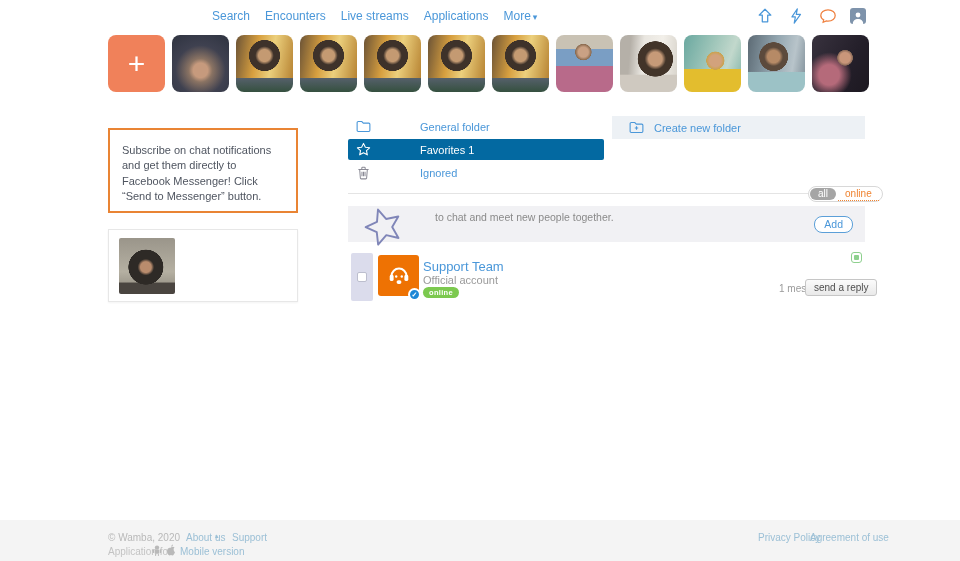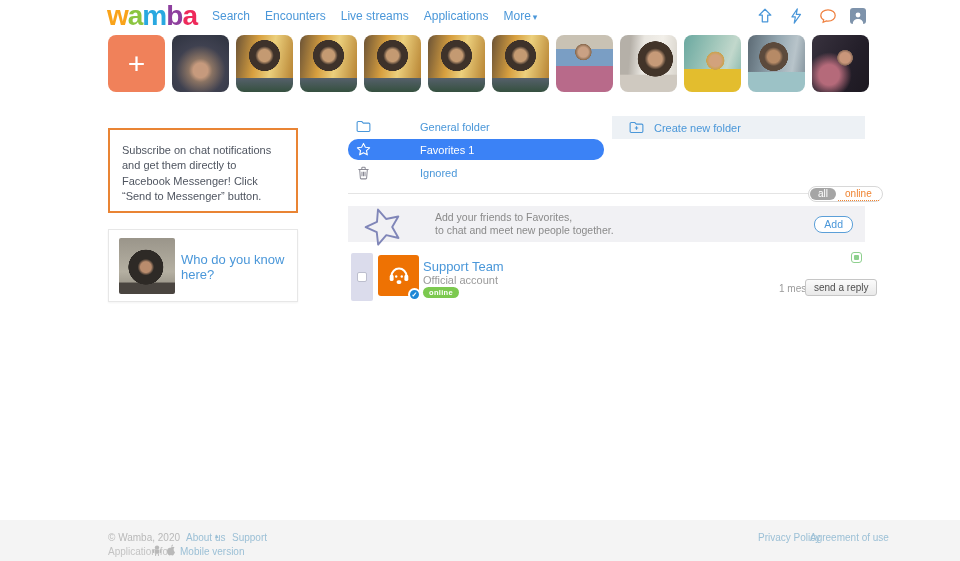--- a/index.html
+++ b/index.html
@@ -33,21 +33,21 @@
   
   .fb-box { position:absolute; left:108px; top:128px; width:190px; height:85px; border:2px solid #e98434; padding:13px 12px; font-size:11px; line-height:1.4; color:#4f5560; }
   .who-box { position:absolute; left:108px; top:229px; width:190px; height:73px; background:#fff; border:1px solid #e7e7e7; box-shadow:0 1px 2px rgba(0,0,0,.05); cursor:pointer; }
   .who-photo { position:absolute; left:10px; top:8px; width:56px; height:56px; border-radius:2px; }
   .who-label { position:absolute; left:72px; top:0; height:73px; display:flex; align-items:center; color:#4a97d9; font-size:13px; }
 
   
   .folder-row { position:absolute; left:348px; width:256px; height:21px; display:flex; align-items:center; cursor:pointer; border-radius:2px;gap:40px; }
   .folder-row .ficon { width:17px; height:17px; margin-left:7px; }
   .folder-row .flabel { margin-left:8px; font-size:11px; color:#4a97d9; }
-  .folder-selected { background:#3b82f6;border-radius:10px; }
+  .folder-selected { background:#0369a1; }
   .folder-selected .flabel { color:#fff; }
   .create-folder { position:absolute; left:612px; top:116px; width:253px; height:23px; background:#edf1f5; display:flex; align-items:center; cursor:pointer; }
   .create-folder .ficon { width:17px; height:17px; margin-left:16px; }
   .create-folder .flabel { margin-left:9px; font-size:11px; color:#4a97d9; }
 
   
   .divider { position:absolute; left:348px; top:193px; width:462px; height:1px; background:#e4e4e4; }
   .toggle { position:absolute; left:808px; top:186px; height:16px; display:flex; align-items:center; background:#fff; border:1px solid #d8d8d8; border-radius:9px; padding:1px; }
   .tg-all { background:#a5a5a5; color:#fff; border-radius:8px; font-size:10px; padding:0 8px; line-height:12px; cursor:pointer; }
   .tg-online { color:#ef8330; font-size:10px; padding:0 7px; line-height:12px; cursor:pointer; border-bottom:1px dotted #ef8330; margin:0 2px; }
@@ -83,23 +83,20 @@
   .f-appfor { position:absolute; left:108px; top:26px; color:#c3c3c3; }
   .f-android { position:absolute; left:152px; top:25px; width:10px; height:11px; }
   .f-apple { position:absolute; left:166px; top:24px; width:10px; height:12px; }
   .f-mobile { position:absolute; left:180px; top:26px; }
 </style>
 </head>
 <body>
 
 <div id="app">
 
-  <div class="logo">
-    <span class="lw">w</span><span class="la">a</span><span class="lm">m</span><span class="lb">b</span><span class="la2">a</span>
-  </div>
 
   <nav class="topnav">
     <a>Search</a>
     <a>Encounters</a>
     <a>Live streams</a>
     <a>Applications</a>
     <a><span>More</span><span class="caret">▾</span></a>
   </nav>
 
   <div class="hicons">
@@ -136,21 +133,20 @@
     <div class="tile ph-blue-car"></div>
     <div class="tile ph-dark-selfie"></div>
   </div>
 
   <div class="fb-box">
     <span>Subscribe on chat notifications and get them directly to Facebook Messenger! Click “Send to Messenger” button.</span>
   </div>
 
   <div class="who-box">
     <div class="who-photo ph-who"></div>
-    <div class="who-label">Who do you know here?</div>
   </div>
 
   <div class="folder-row" style="top:116px;">
     <svg class="ficon" viewBox="0 0 20 20">
       <path d="M2.5 5.5 a1.3 1.3 0 0 1 1.3-1.3 h4.2 l1.8 1.8 h6.4 a1.3 1.3 0 0 1 1.3 1.3 v7.2 a1.3 1.3 0 0 1 -1.3 1.3 h-12.4 a1.3 1.3 0 0 1 -1.3 -1.3 Z" fill="none" stroke="#4a97d9" stroke-width="1.3"></path>
     </svg>
     <span class="flabel">General folder</span>
   </div>
 
   <div class="folder-row folder-selected" style="top:139px;">
@@ -182,21 +178,20 @@
     <span class="tg-online">online</span>
   </div>
 
   <div class="banner">
     <svg class="banner-star" viewBox="0 0 44 44">
       <g transform="rotate(-18 22 22)">
         <path d="M22 5 L27 17 L40 18.5 L30.5 27 L33.2 40 L22 33.2 L10.8 40 L13.5 27 L4 18.5 L17 17 Z" fill="none" stroke="#8086b8" stroke-width="2" stroke-linejoin="round"></path>
       </g>
     </svg>
     <div class="banner-text">
-      <div>Add your friends to Favorites,</div>
       <div>to chat and meet new people together.</div>
     </div>
     <button class="add-btn">Add</button>
   </div>
 
   <div class="chk-bar">
     <span class="chk"></span>
   </div>
   <div class="avatar">
     <svg width="26" height="26" viewBox="0 0 28 28">

